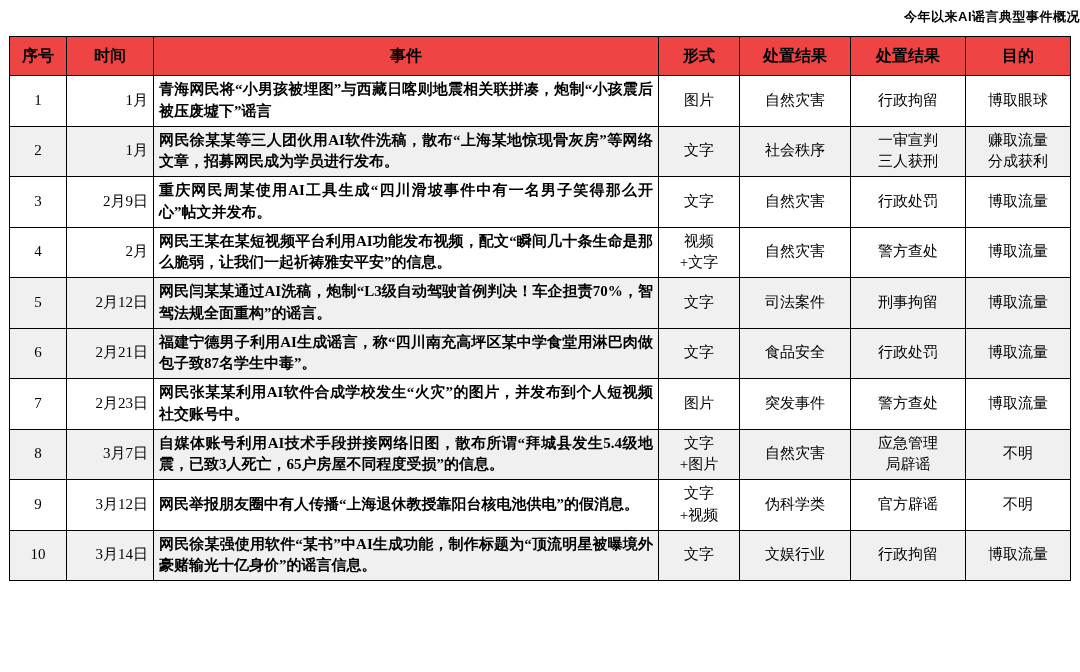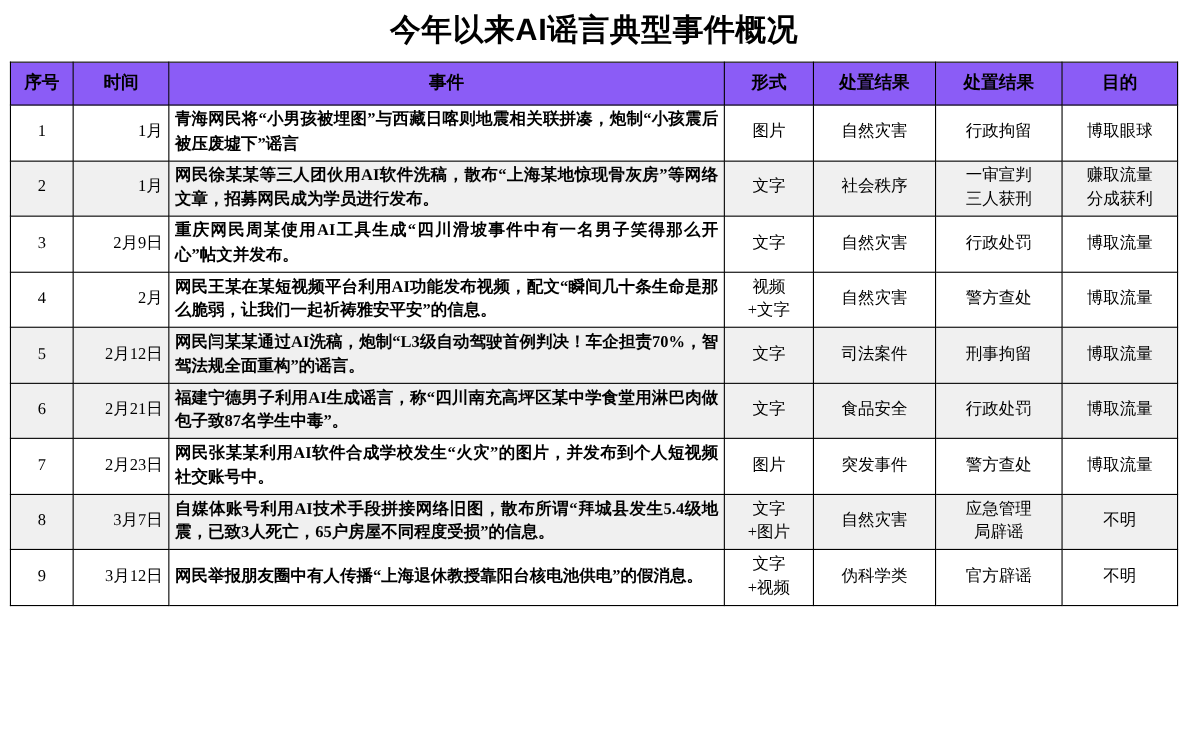--- a/index.html
+++ b/index.html
@@ -14,42 +14,42 @@
     color: #000000;
     overflow: hidden;
   }
   .page {
     width: 1080px;
     height: 672px;
     position: relative;
     box-sizing: border-box;
   }
   .title {
-    text-align: center;
-    font-size: 28px;
+    text-align: right;
+    font-size: 13px;
     font-weight: bold;
     letter-spacing: 0.5px;
     padding: 8px 0 10px 0;
     font-family: "Liberation Sans", "DejaVu Sans", sans-serif;
   }
   table.main {
     border-collapse: collapse;
     width: 1048px;
     margin: 0 auto;
     table-layout: fixed;
   }
   table.main th, table.main td {
     border: 1px solid #000000;
     padding: 3px 5px;
     vertical-align: middle;
     font-size: 15px;
     line-height: 1.45;
   }
   table.main thead th {
-    background: #8b5cf6;
+    background: #ef4444;
     text-align: center;
     font-weight: bold;
     font-size: 16px;
     height: 30px;
     padding: 4px 2px;
   }
   .c-num { width: 52px; text-align: center; font-size: 17px; }
   .c-time { width: 82px; text-align: right; font-size: 15px; }
   .c-event { width: 500px; text-align: justify; text-justify: inter-ideograph; font-weight: bold; }
   .c-form { width: 76px; text-align: center; font-family: Liberation Serif, serif; }
@@ -152,15 +152,24 @@
       </tr>
       <tr class="plain">
         <td class="c-num">9</td>
         <td class="c-time">3月12日</td>
         <td class="c-event">网民举报朋友圈中有人传播“上海退休教授靠阳台核电池供电”的假消息。</td>
         <td class="c-form two-line">文字<br>+视频</td>
         <td class="c-type">伪科学类</td>
         <td class="c-result">官方辟谣</td>
         <td class="c-purpose">不明</td>
       </tr>
+      <tr class="shaded">
+        <td class="c-num">10</td>
+        <td class="c-time">3月14日</td>
+        <td class="c-event">网民徐某强使用软件“某书”中AI生成功能，制作标题为“顶流明星被曝境外豪赌输光十亿身价”的谣言信息。</td>
+        <td class="c-form">文字</td>
+        <td class="c-type">文娱行业</td>
+        <td class="c-result">行政拘留</td>
+        <td class="c-purpose">博取流量</td>
+      </tr>
     </tbody>
   </table>
 </div>
 
 </body></html>

